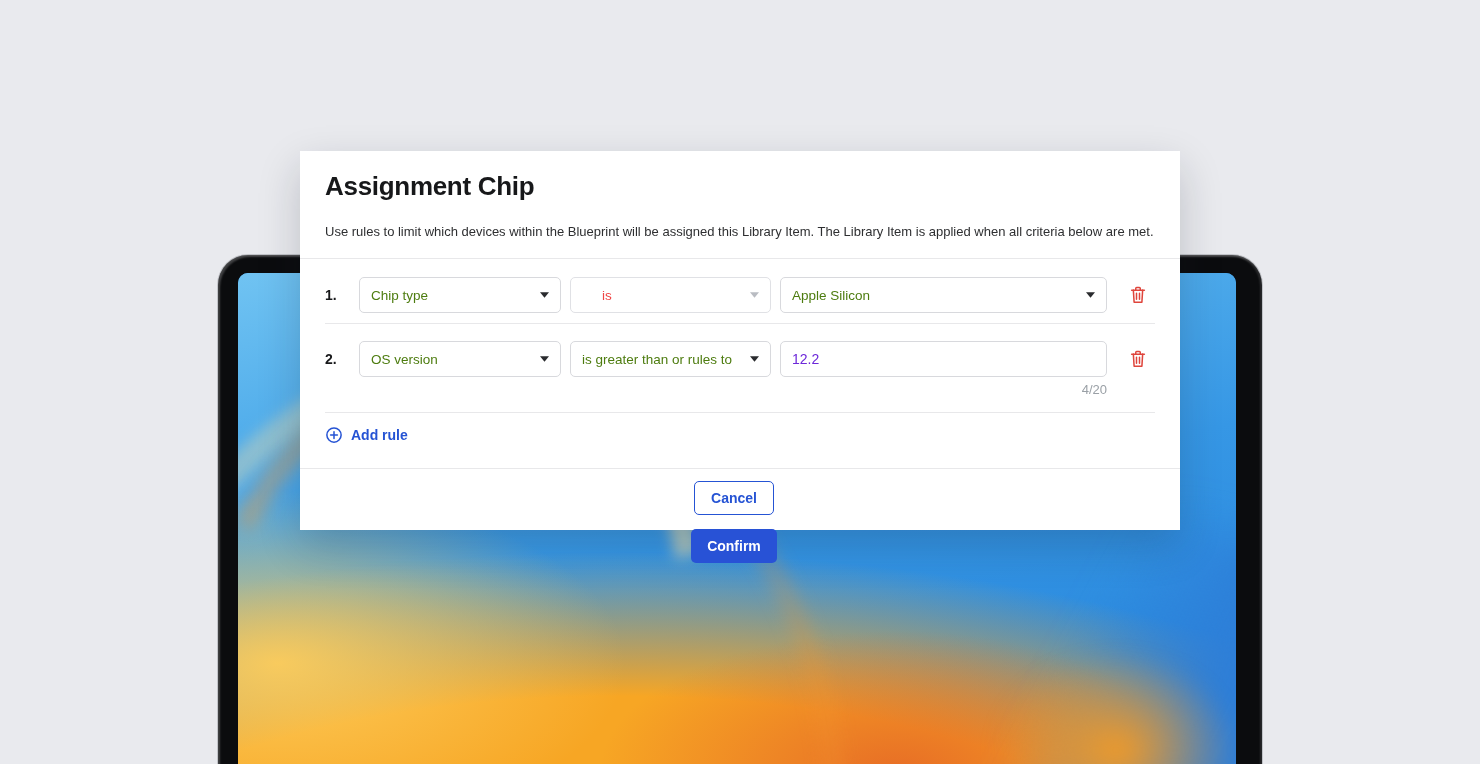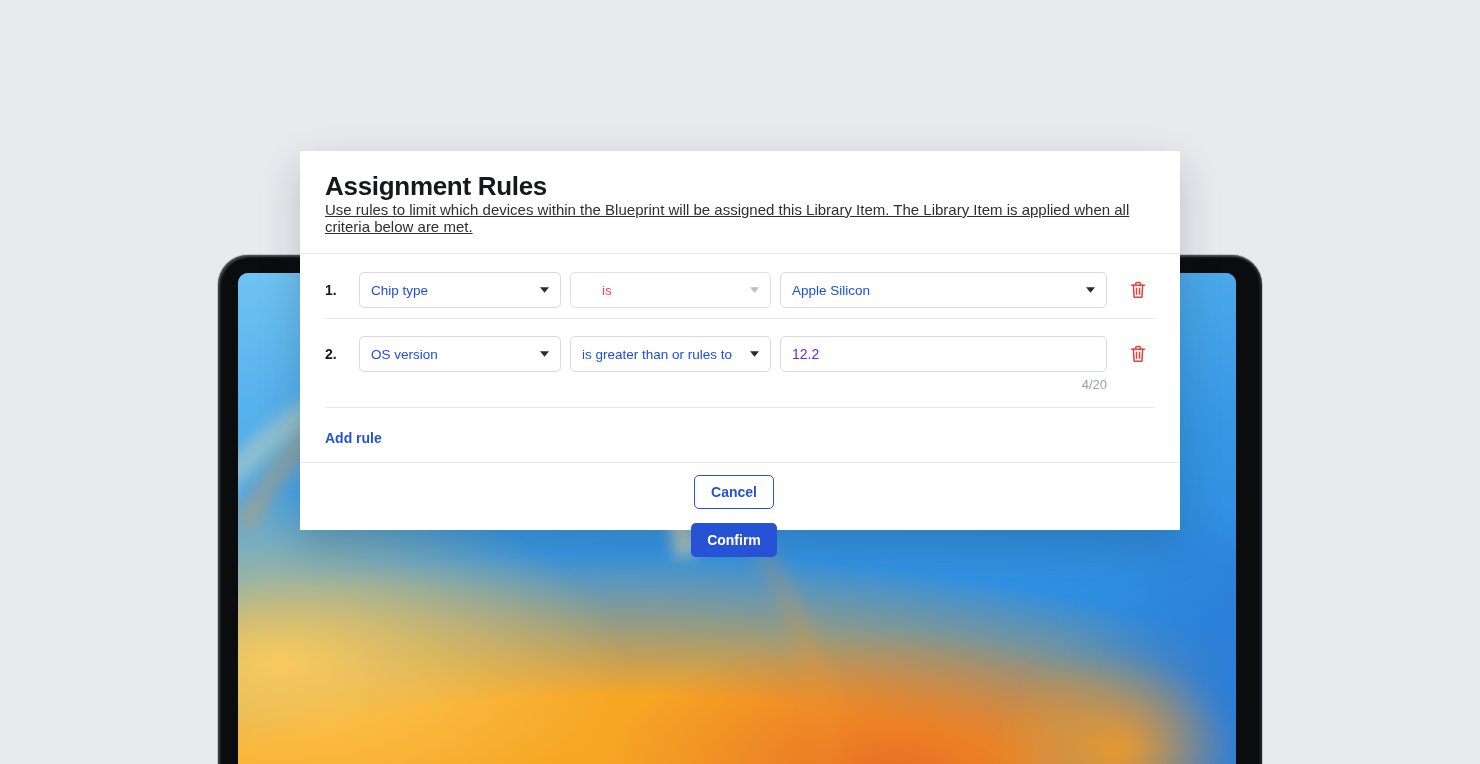--- a/index.html
+++ b/index.html
@@ -77,37 +77,37 @@
     position:absolute;left:300px;top:151px;width:880px;height:379px;
     background:#ffffff;
     box-shadow:0 16px 40px rgba(20,24,40,.20);
     padding:20px 25px 0 25px;
   }
   .modal-title{
     font-size:26px;font-weight:700;color:var(--text-primary);
     letter-spacing:-.3px;line-height:30px;
   }
   .modal-desc{
-    margin-top:0;
-    font-size:15px;line-height:17px;color:var(--text-secondary);text-decoration:underline;
+    margin-top:22px;
+    font-size:13px;line-height:17px;color:var(--text-secondary);
   }
   .divider{border:0;border-top:1px solid var(--divider-color);height:0;}
   .divider.full{margin-left:-25px;margin-right:-25px;}
   .d1{margin-top:18px;}
   .d2{margin-top:10px;}
   .d3{margin-top:15px;}
   .d4{margin-top:20px;}
 
   .rule-row{display:flex;align-items:center;height:36px;margin-top:18px;}
   .rule-row.second{margin-top:17px;}
   .rule-num{width:34px;font-size:14px;font-weight:700;color:var(--text-primary);}
   .select{
     height:36px;border:1px solid var(--border-color);border-radius:5px;
     background:#fff;display:flex;align-items:center;justify-content:space-between;
-    padding:0 11px;font-size:13.5px;color:#1d4ed8;
+    padding:0 11px;font-size:13.5px;color:#4d7c0f;
     white-space:nowrap;overflow:hidden;cursor:pointer;
   }
   .select .caret{flex:0 0 auto;margin-left:6px;color:#2a2b2e;display:flex;}
   .select.disabled{border-color:#e0e1e5;color:#ef4444;cursor:default;padding-left:31px;}
   .select.disabled .caret{color:#b9bcc2;}
   .w-attr{width:202px;margin-right:9px;}
   .w-op{width:201px;margin-right:9px;}
   .w-val{width:327px;margin-right:21px;}
   .text-input{
     height:36px;width:327px;margin-right:21px;
@@ -121,21 +121,20 @@
     color:var(--danger-red);
   }
   .counter-row{width:782px;text-align:right;margin-top:5px;
     font-size:13px;color:var(--text-muted);height:15px;line-height:15px;}
 
   .add-rule{
     margin-top:12px;height:20px;
     display:inline-flex;align-items:center;gap:8px;
     background:none;border:0;cursor:pointer;
     color:var(--accent-blue);
-    flex-direction:column;
   }
   .add-rule .label{font-size:14px;font-weight:700;color:var(--accent-blue);}
 
   .footer{
     display:flex;justify-content:flex-end;align-items:center;gap:14px;
     padding:12px 12px 12px 0;margin-right:-25px;margin-left:-25px;flex-direction:column;
   }
   .btn{
     height:34px;border-radius:5px;font-size:14px;font-weight:700;
     padding:0 16px;cursor:pointer;
@@ -157,21 +156,21 @@
     <div class="wp-base"></div>
     <div class="wp-swirl s1"></div>
     <div class="wp-swirl s2"></div>
     <div class="wp-blue-streak"></div>
     <div class="wp-corner"></div>
   </div>
 </div>
 
 <div class="modal">
 
-  <div class="modal-title">Assignment Rules</div>
+  <div class="modal-title">Assignment Chip</div>
   <div class="modal-desc">Use rules to limit which devices within the Blueprint will be assigned this Library Item. The Library Item is applied when all criteria below are met.</div>
 
   <hr class="divider full d1">
 
   
   <div class="rule-row">
     <div class="rule-num">1.</div>
     <div class="select w-attr">
       <span>Chip type</span>
       <span class="caret">

